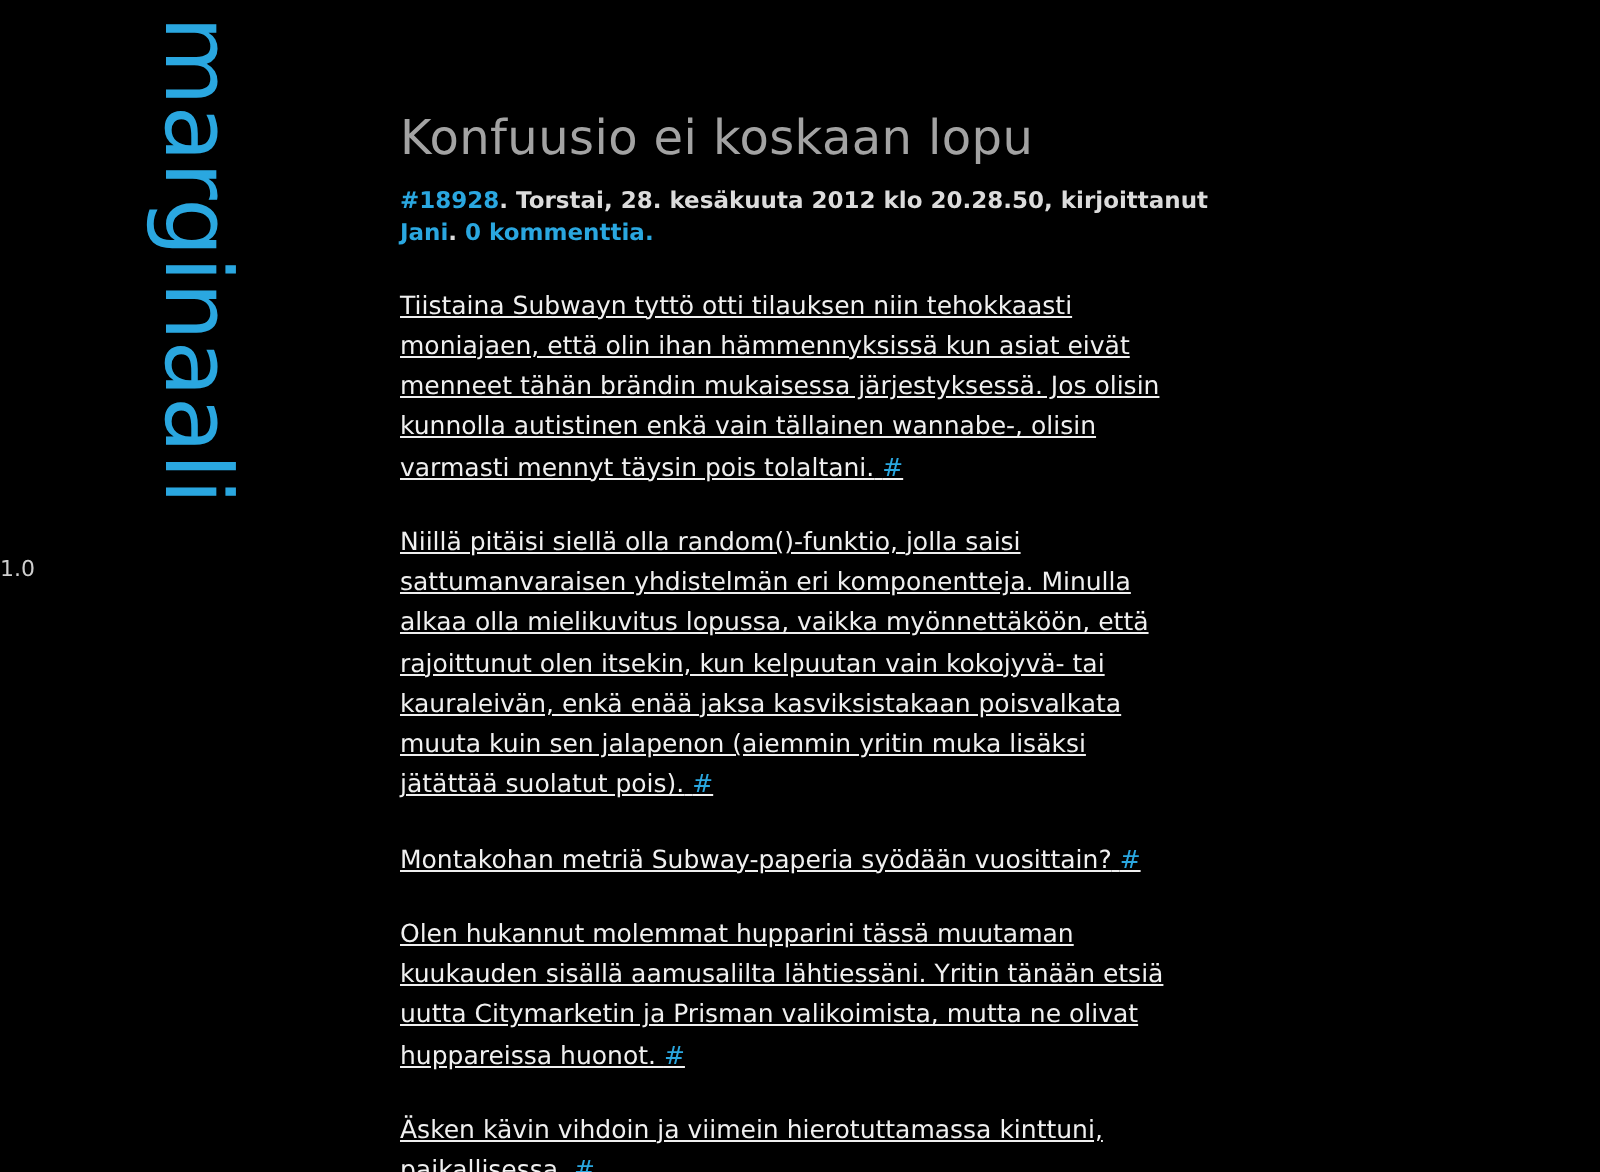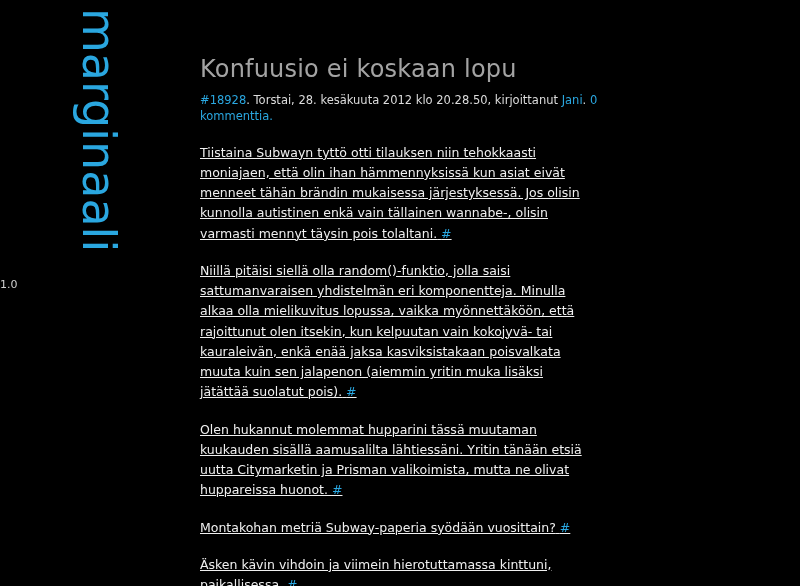--- a/index.html
+++ b/index.html
@@ -66,20 +66,21 @@
     font-weight: normal;
     color: #a3a3a3;
     line-height: 1.1;
     letter-spacing: 0.2px;
   }
   .post-meta {
     margin: 10px 0 0 0;
     font-size: 11.5px;
     color: #dcdcdc;
     line-height: 1.4;
+    font-weight: bold;
   }
   .post-meta a,
   .post-meta .lnk {
     color: #2aa7e0;
     text-decoration: none;
   }
 
   .post-body { margin-top: 18px; }
   .post-body p {
     margin: 0 0 17px 0;
@@ -109,19 +110,19 @@
 
     <h1 class="post-title">Konfuusio ei koskaan lopu</h1>
 
     <div class="post-meta">
       <a href="#" class="lnk">#18928</a><span>. </span><span>Torstai, 28. kesäkuuta 2012 klo 20.28.50, kirjoittanut </span><a href="#">Jani</a><span>. </span><a href="#">0 kommenttia.</a>
     </div>
 
     <div class="post-body">
       <p><span>Tiistaina Subwayn tyttö otti tilauksen niin tehokkaasti moniajaen, että olin ihan hämmennyksissä kun asiat eivät menneet tähän brändin mukaisessa järjestyksessä. Jos olisin kunnolla autistinen enkä vain tällainen wannabe-, olisin varmasti mennyt täysin pois tolaltani.</span> <a href="#" class="anchor">#</a></p>
       <p><span>Niillä pitäisi siellä olla random()-funktio, jolla saisi sattumanvaraisen yhdistelmän eri komponentteja. Minulla alkaa olla mielikuvitus lopussa, vaikka myönnettäköön, että rajoittunut olen itsekin, kun kelpuutan vain kokojyvä- tai kauraleivän, enkä enää jaksa kasviksistakaan poisvalkata muuta kuin sen jalapenon (aiemmin yritin muka lisäksi jätättää suolatut pois).</span> <a href="#" class="anchor">#</a></p>
+      <p><span>Montakohan metriä Subway-paperia syödään vuosittain?</span> <a href="#" class="anchor">#</a></p>
       <p><span>Olen hukannut molemmat hupparini tässä muutaman kuukauden sisällä aamusalilta lähtiessäni. Yritin tänään etsiä uutta Citymarketin ja Prisman valikoimista, mutta ne olivat huppareissa huonot.</span> <a href="#" class="anchor">#</a></p>
-      <p><span>Montakohan metriä Subway-paperia syödään vuosittain?</span> <a href="#" class="anchor">#</a></p>
       <p><span>Äsken kävin vihdoin ja viimein hierotuttamassa kinttuni, paikallisessa.</span> <a href="#" class="anchor">#</a></p>
     </div>
 
   </div>
 </div>
 
 </body></html>

